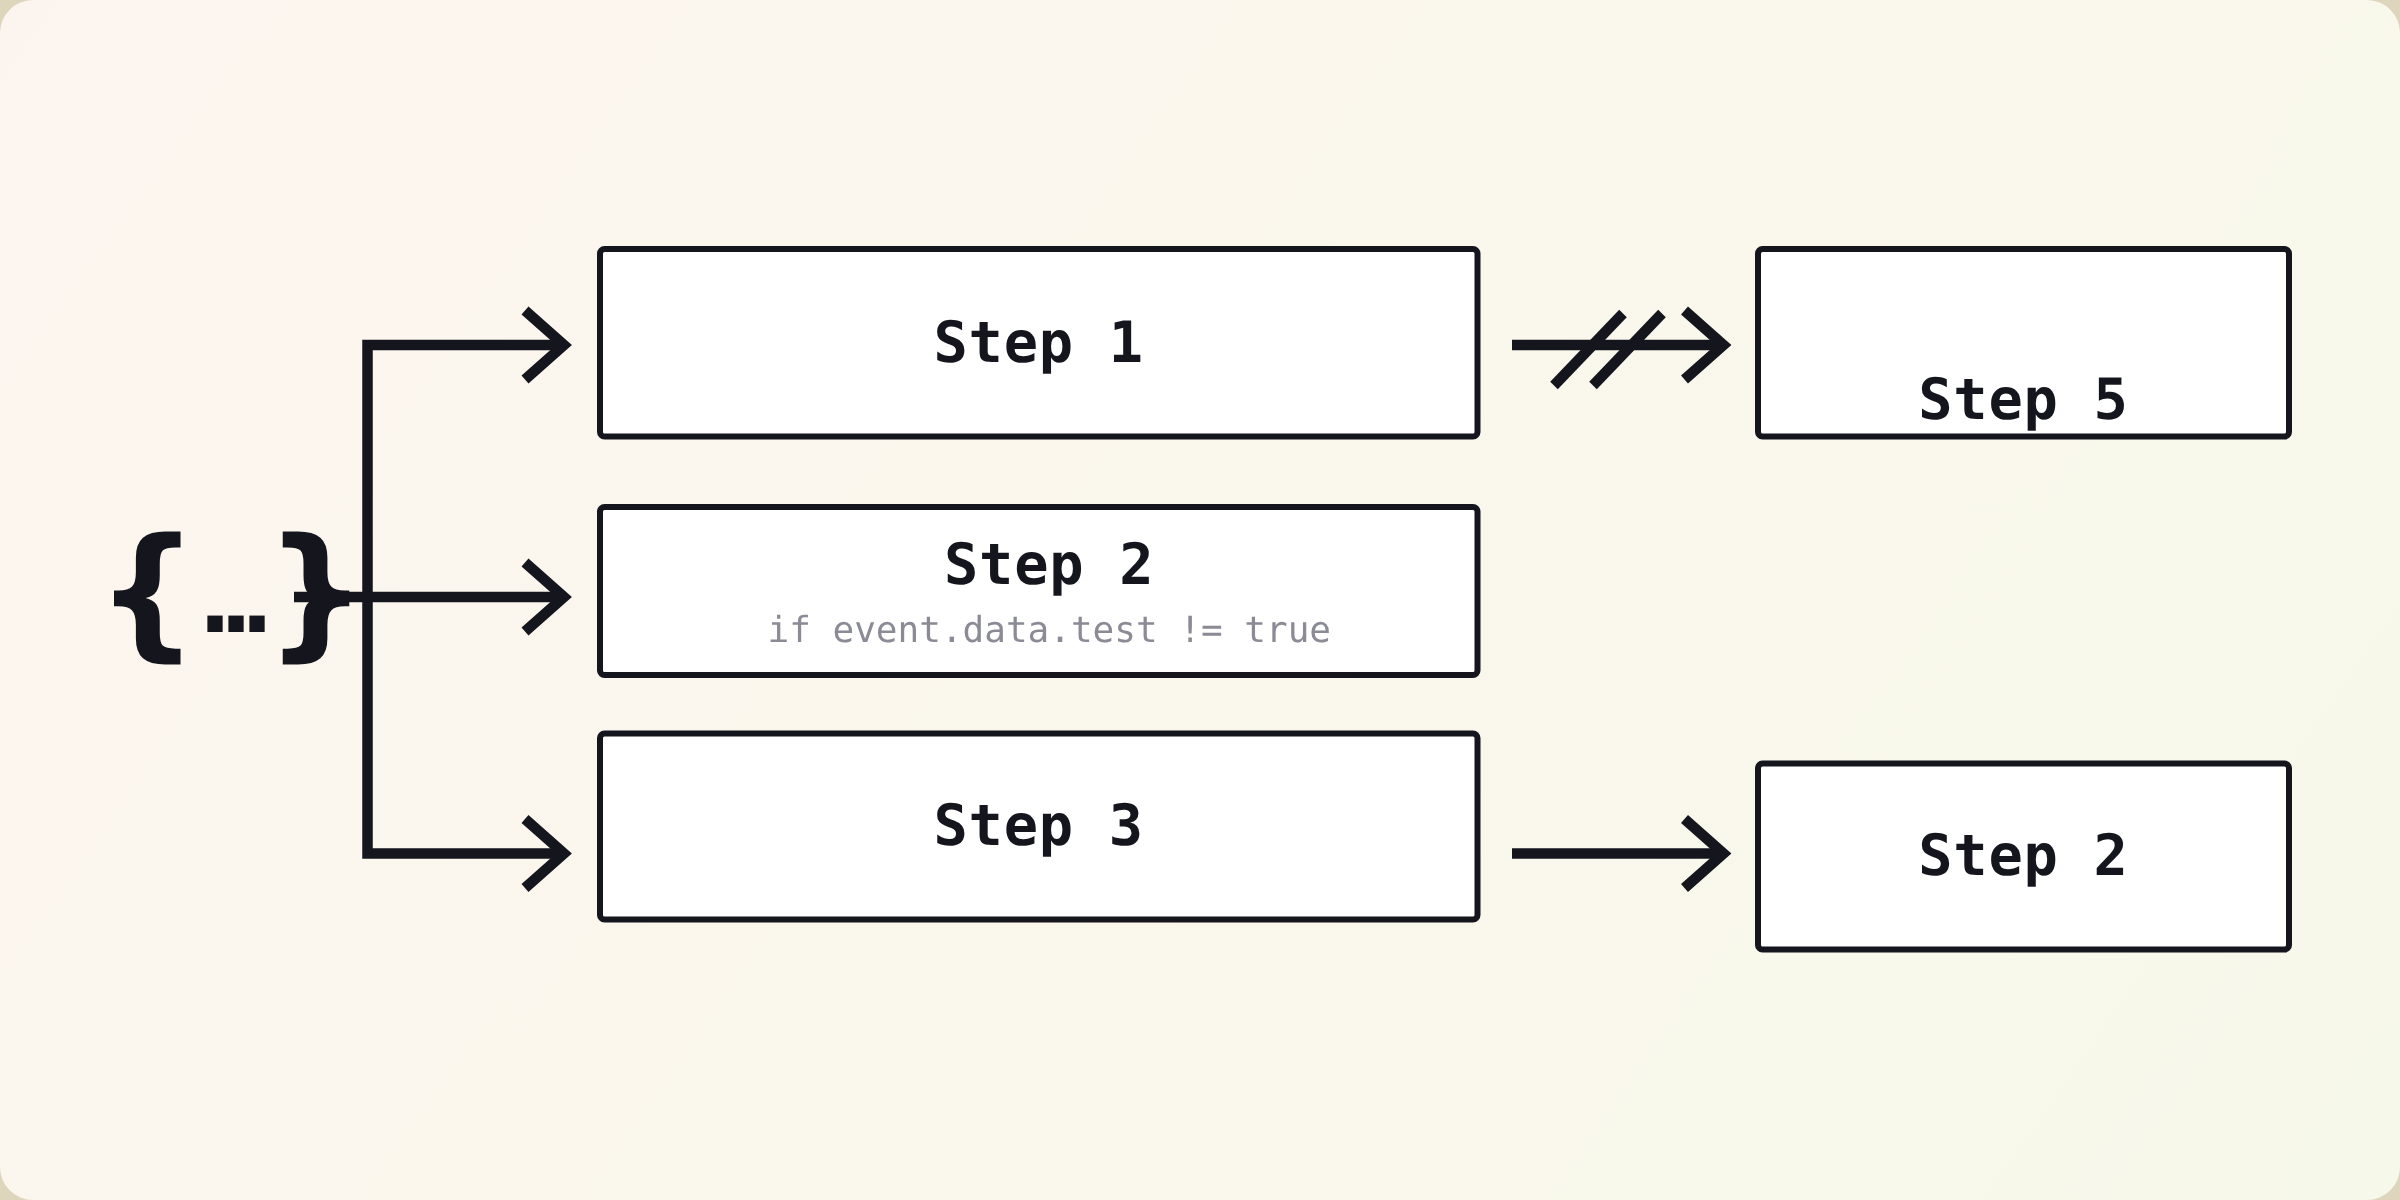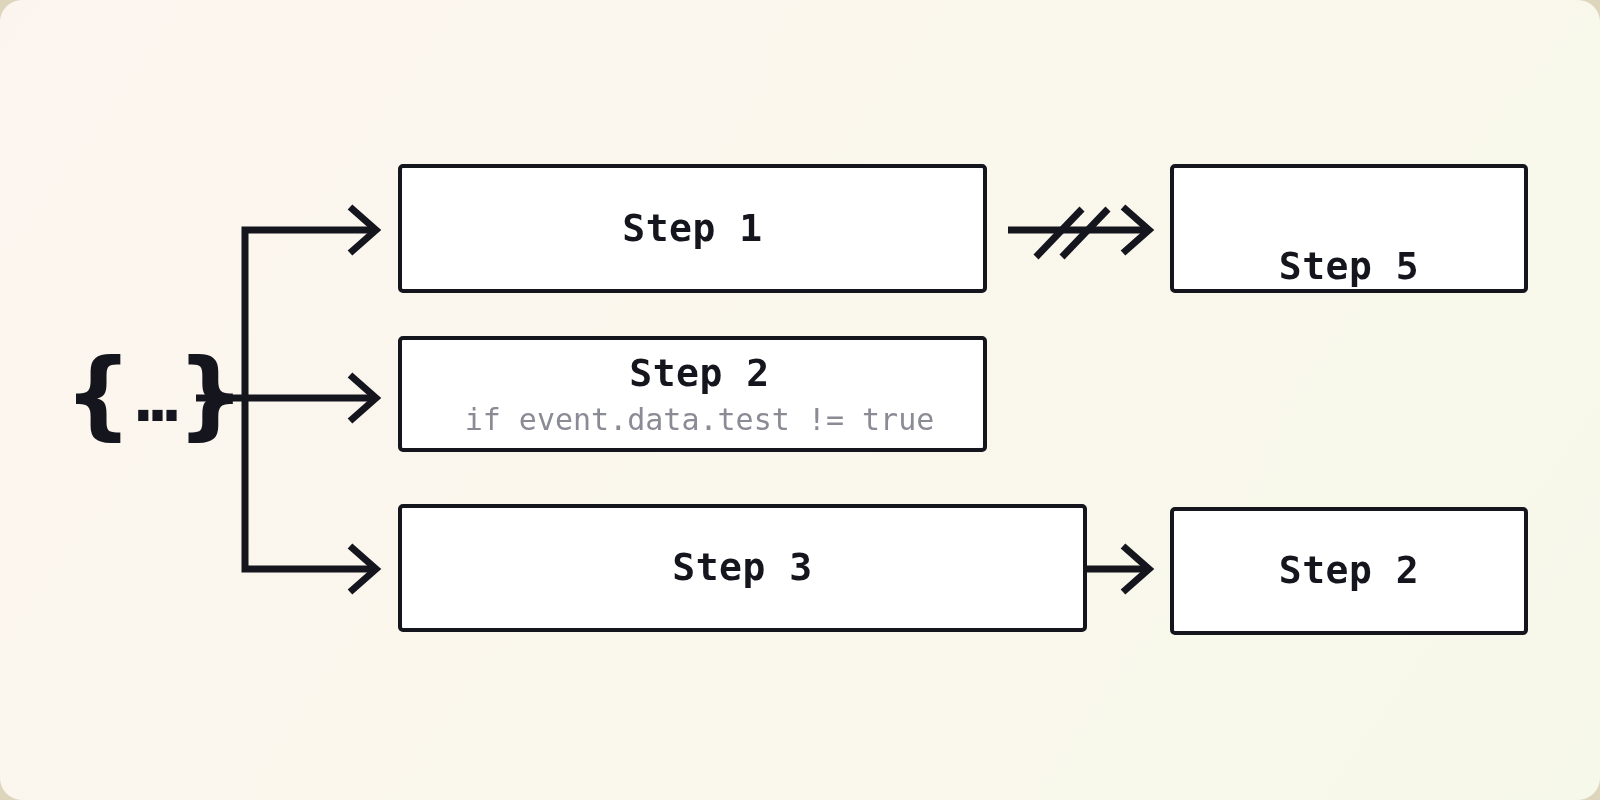--- a/index.html
+++ b/index.html
@@ -50,21 +50,21 @@
     color:var(--ink);
   }
   .node-label{
     font-weight:bold;
     font-size:38px;
     letter-spacing:0.5px;
     line-height:1.15;
   }
   .node-condition{
     font-weight:normal;
-    font-size:30px;
+    font-size:24px;
     color:var(--muted-text);
     line-height:1.1;
     margin-top:8px;
     white-space:nowrap;
   }
   .source{
     position:absolute;
     left:64px;top:344px;
     height:100px;
     display:flex;
@@ -126,21 +126,21 @@
 
   <div class="node" style="left:398px;top:164px;width:589px;height:129px;">
     <span class="node-label">Step 1</span>
   </div>
 
   <div class="node" style="left:398px;top:336px;width:589px;height:116px;padding-left:14px;">
     <span class="node-label">Step 2</span>
     <span class="node-condition">if event.data.test != true</span>
   </div>
 
-  <div class="node" style="left:398px;top:504px;width:689px;height:128px;">
+  <div class="node" style="left:398px;top:487px;width:589px;height:128px;">
     <span class="node-label">Step 3</span>
   </div>
 
   <div class="node" style="left:1170px;top:164px;width:358px;height:129px;justify-content:flex-end;">
     <span class="node-label">Step 5</span>
   </div>
 
   <div class="node" style="left:1170px;top:507px;width:358px;height:128px;">
     <span class="node-label">Step 2</span>
   </div>

